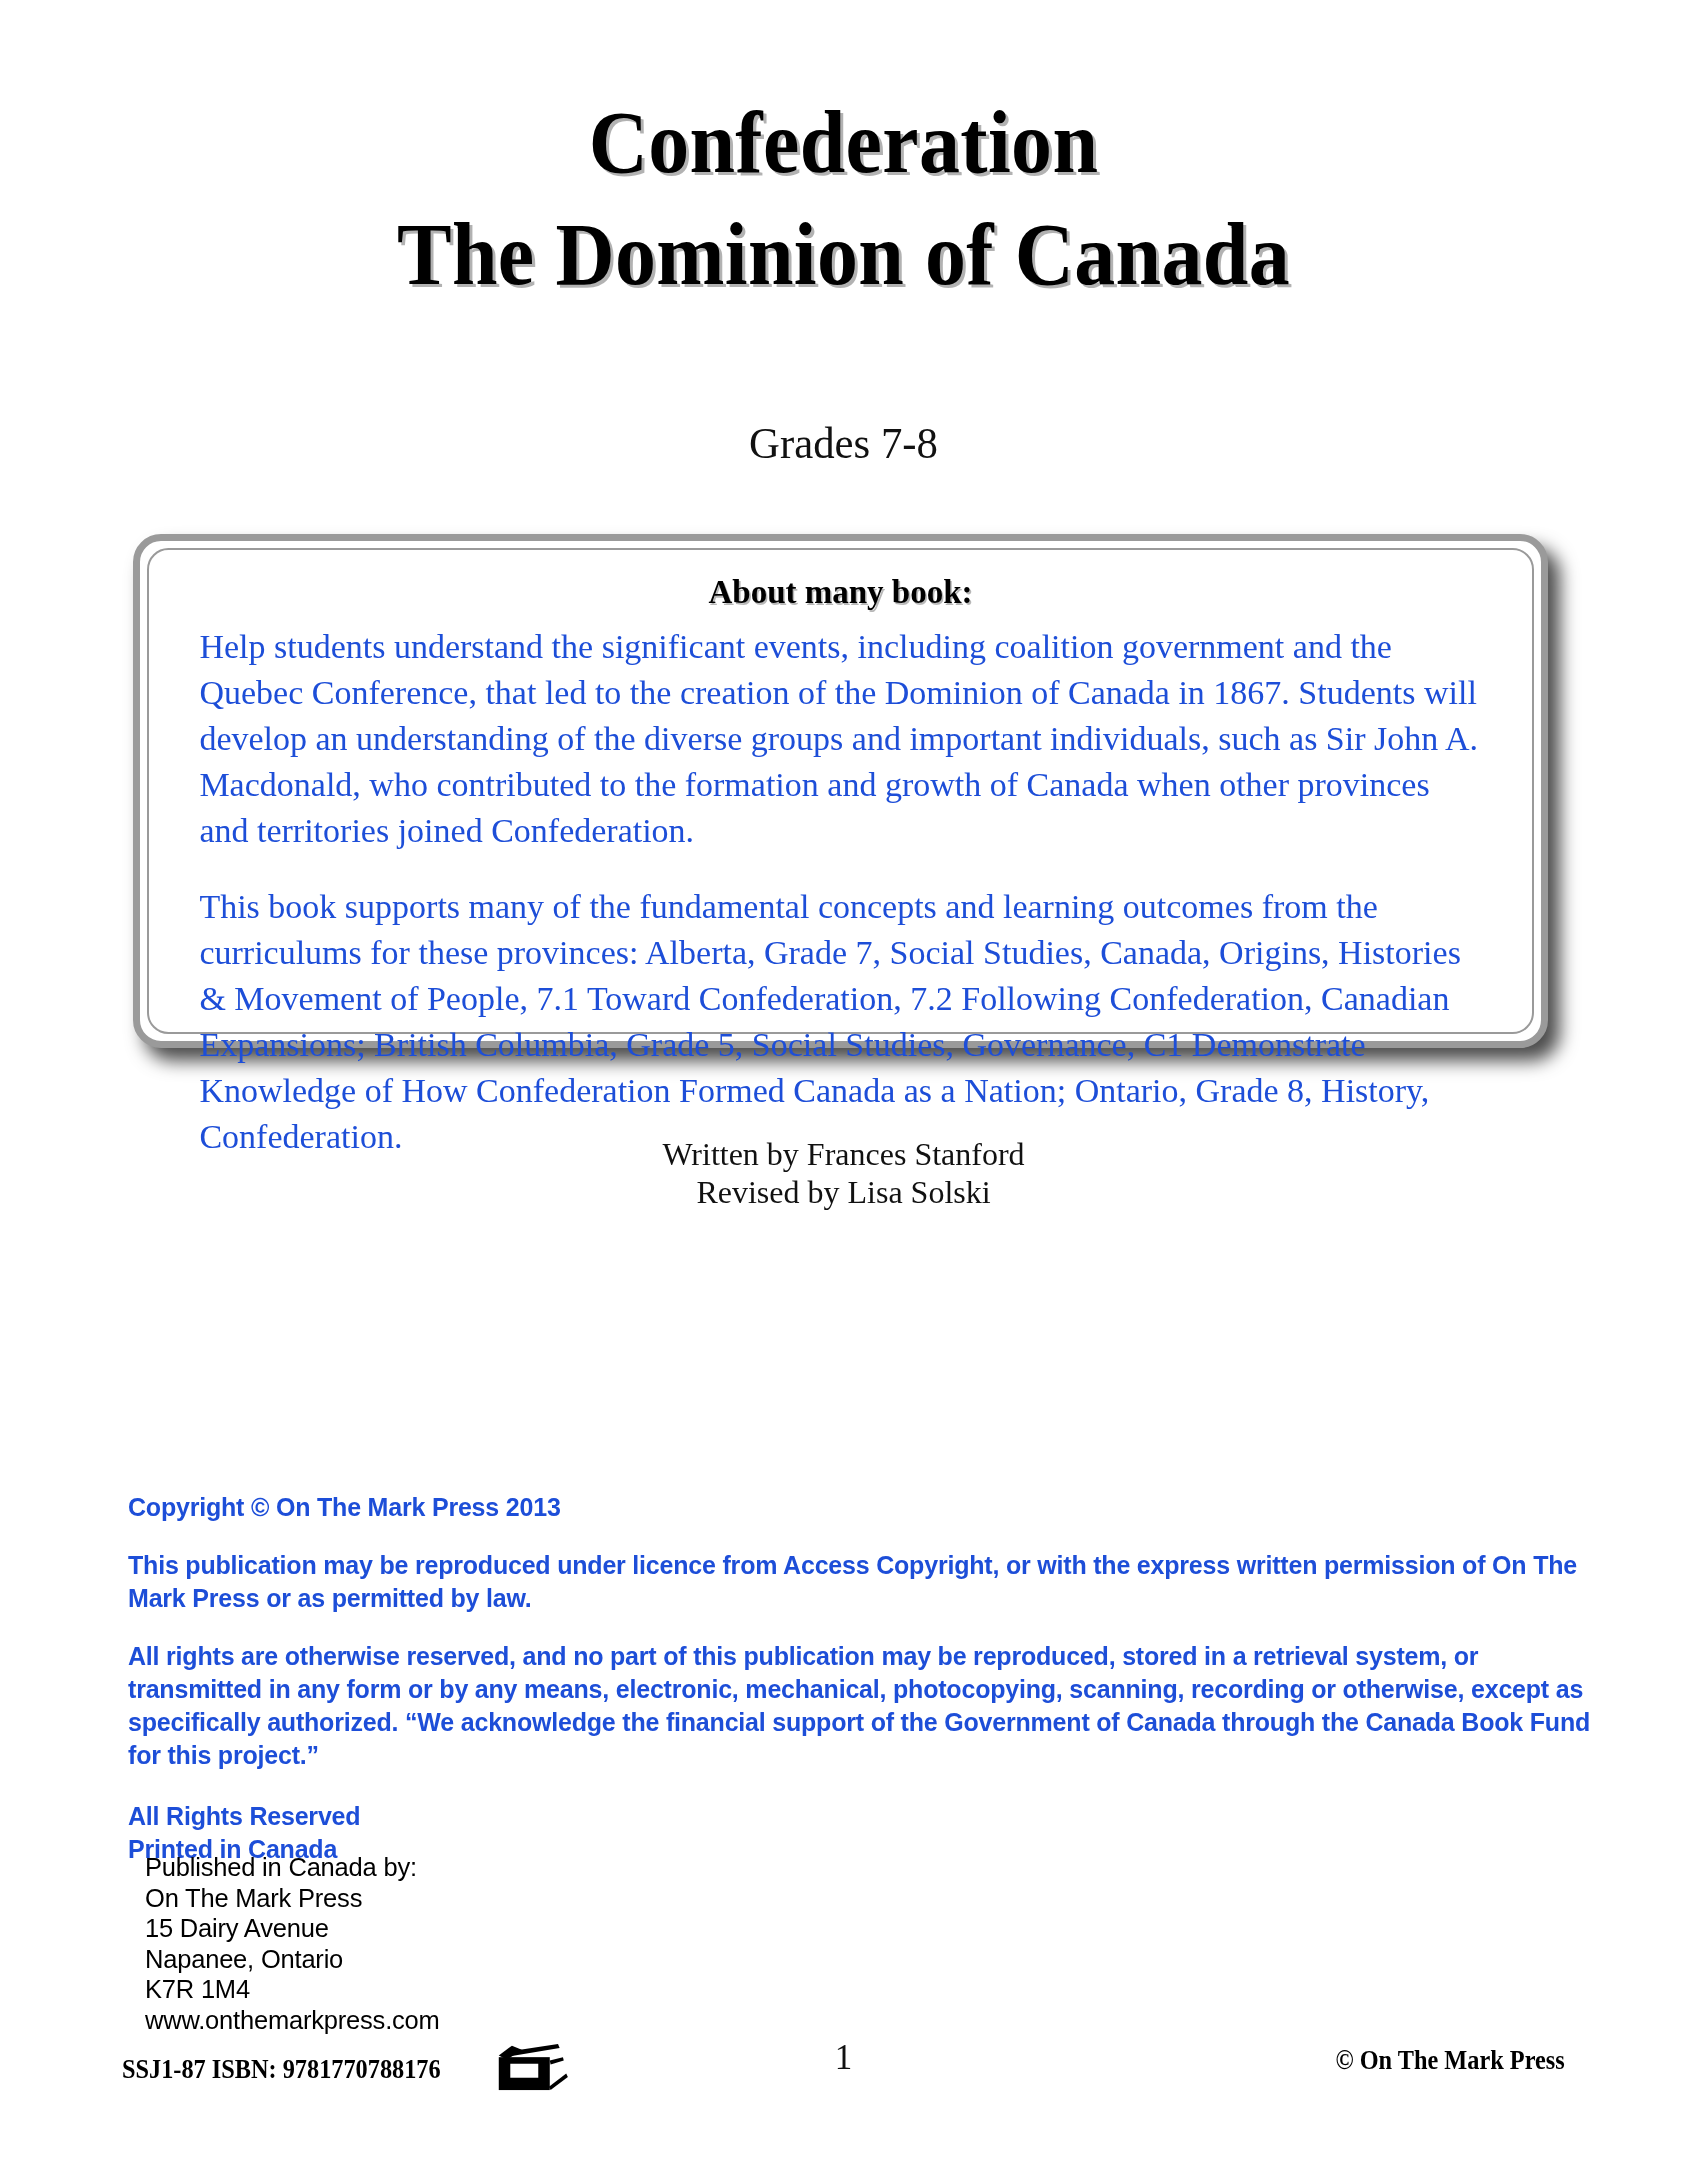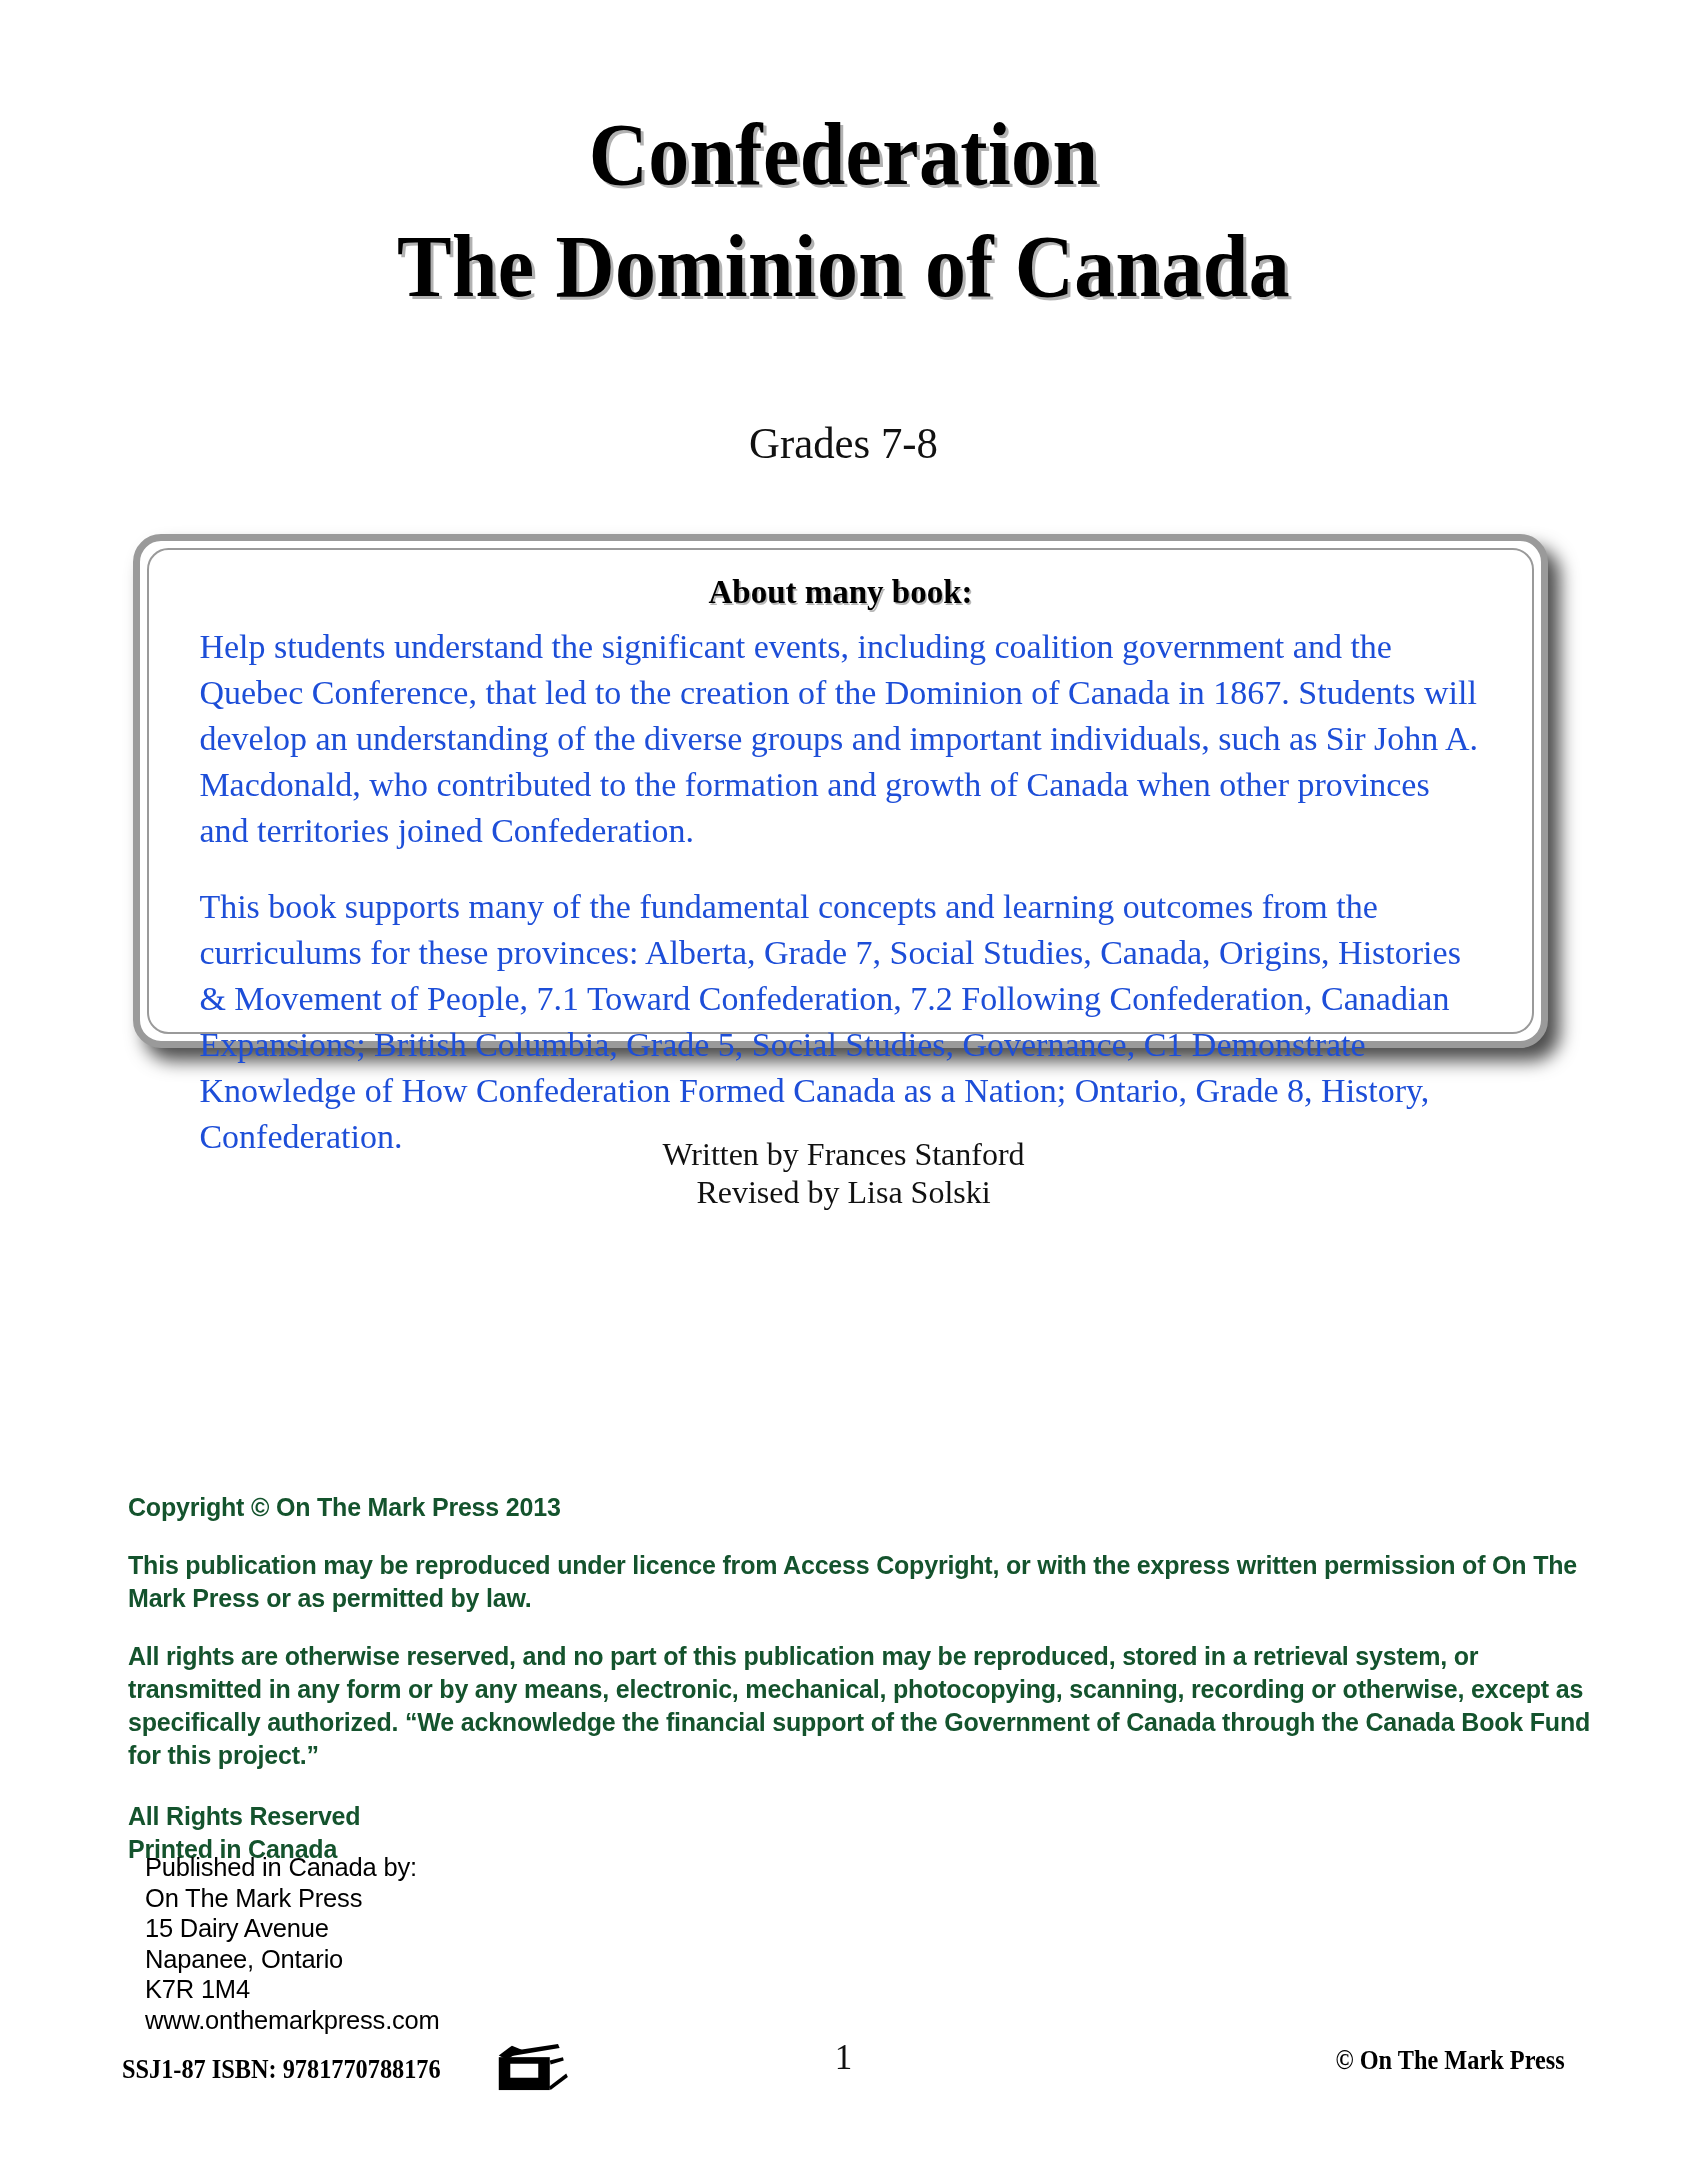--- a/index.html
+++ b/index.html
@@ -17,21 +17,20 @@
     -webkit-font-smoothing: antialiased;
   }
 
   
   .title-block {
     position: absolute;
     top: 86px;
     left: 0;
     width: 1687px;
     text-align: center;
-    margin-top: 12px;
   }
   .title-line {
     font-family: "Liberation Serif", serif;
     font-weight: bold;
     font-size: 89px;
     line-height: 112px;
     letter-spacing: 0.4px;
     color: #000;
     text-shadow: 3.3px 3.3px 0 rgba(0,0,0,0.30);
     white-space: nowrap;
@@ -120,21 +119,21 @@
     height: 10px;
   }
 
   
   .legal {
     position: absolute;
     left: 128px;
     top: 1491px;
     width: 1475px;
     font-family: "Liberation Sans", sans-serif;
-    color: #14532d;
+    color: #1d4ed8;
   }
   .legal p {
     margin: 0 0 25px 0;
     font-size: 25px;
     line-height: 33px;
     font-weight: bold;
     letter-spacing: -0.2px;
   }
   .legal p.tight {
     margin-bottom: 0;

